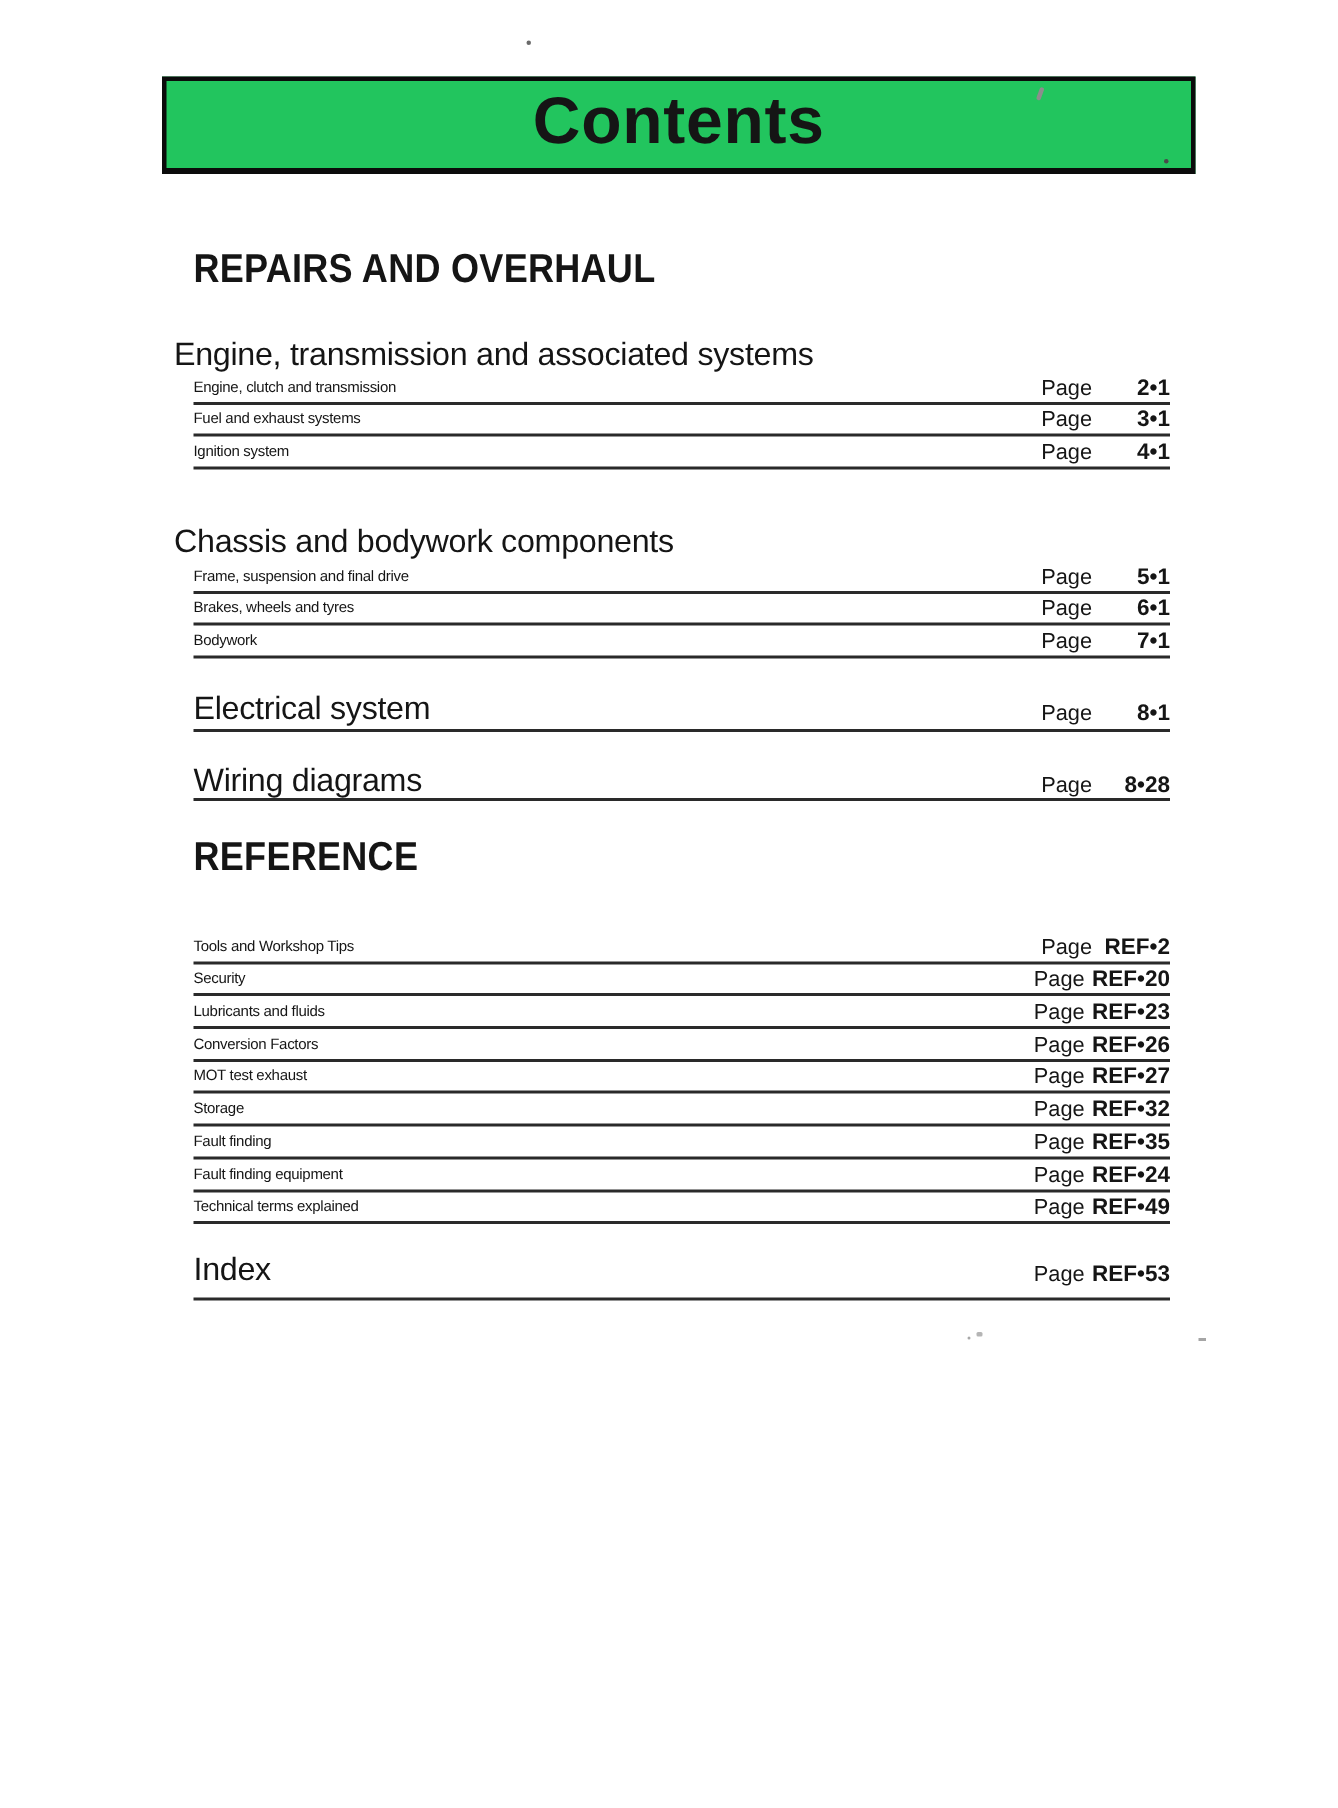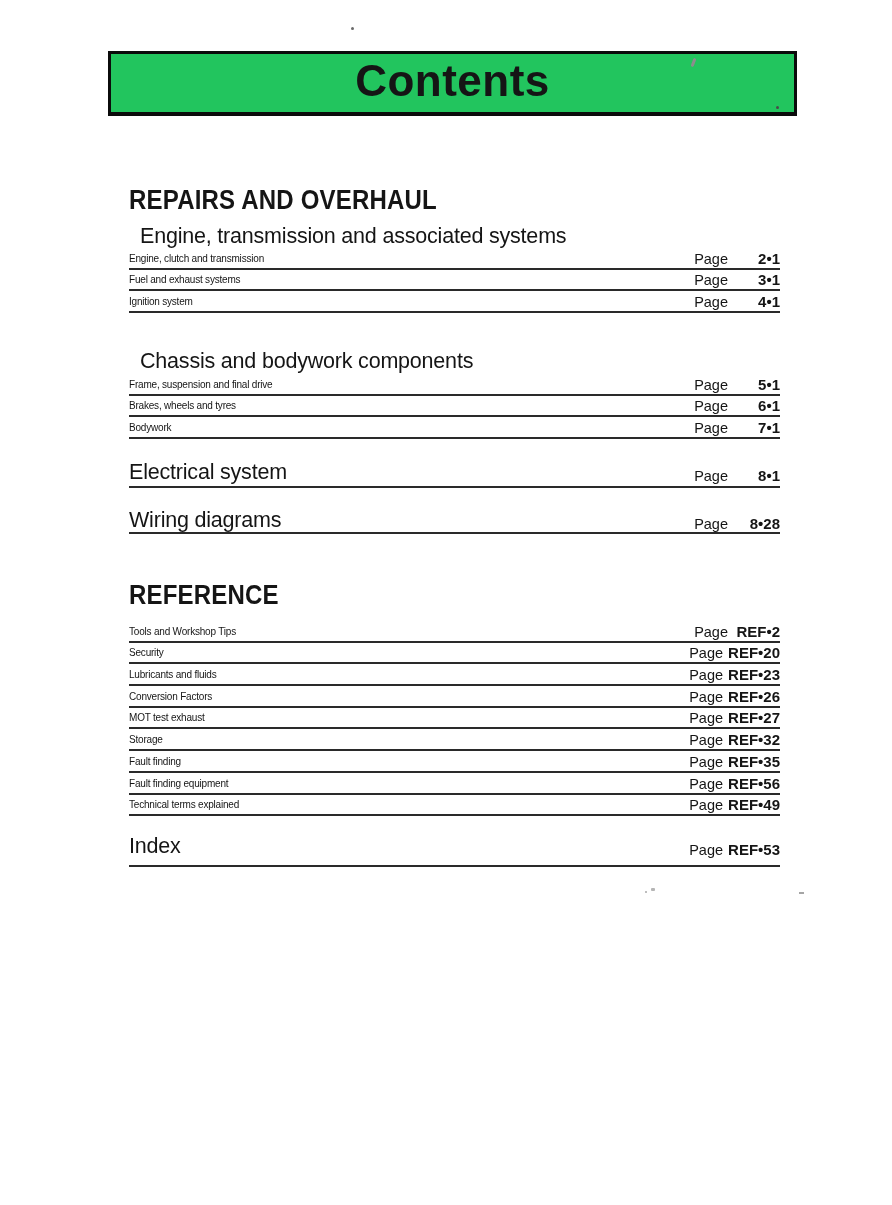--- a/index.html
+++ b/index.html
@@ -31,26 +31,26 @@
   .h1 {
     position: absolute; left: 129px; margin: 0;
     font-size: 27px; font-weight: 700; white-space: nowrap;
   }
   .h1 .condensed {
     display: inline-block;
     transform: scaleX(0.89);
     transform-origin: 0 60%;
     letter-spacing: 0.2px;
   }
-  #h-repairs  { top: 185px; }
-  #h-reference{ top: 580px; }
+  #h-repairs  { top: 164px; }
+  #h-reference{ top: 556px; }
 
   
   .sub {
-    position: absolute; left: 140px; margin: 0;
+    position: absolute; left: 116px; margin: 0;
     font-size: 21.5px; font-weight: 400; letter-spacing: -0.2px;
     white-space: nowrap;
   }
   #sub-engine  { top: 224px; }
   #sub-chassis { top: 349px; }
 
   
   .rows { position: absolute; left: 129px; width: 651px; }
   #rows-engine    { top: 248px; }
   #rows-chassis   { top: 374px; }
@@ -226,21 +226,21 @@
       <span class="lbl">Fault finding</span>
       <span class="pgcell">
         <span class="pw">Page</span>
         <span class="pn">REF•35</span>
       </span>
     </div>
     <div class="toc-row">
       <span class="lbl">Fault finding equipment</span>
       <span class="pgcell">
         <span class="pw">Page</span>
-        <span class="pn">REF•56</span>
+        <span class="pn">REF•24</span>
       </span>
     </div>
     <div class="toc-row">
       <span class="lbl">Technical terms explained</span>
       <span class="pgcell">
         <span class="pw">Page</span>
         <span class="pn">REF•49</span>
       </span>
     </div>
   </div>

